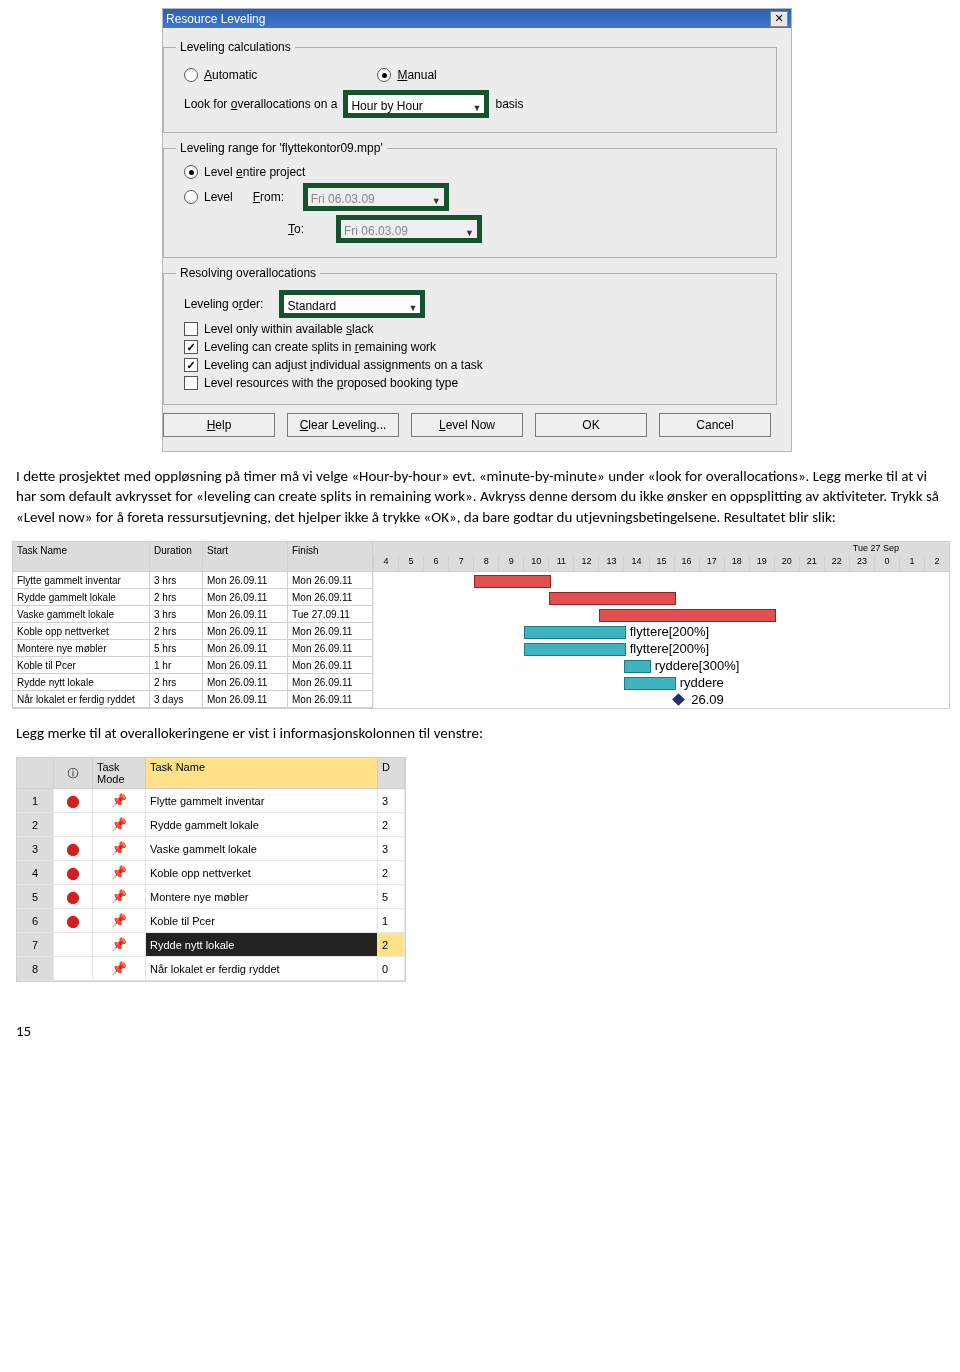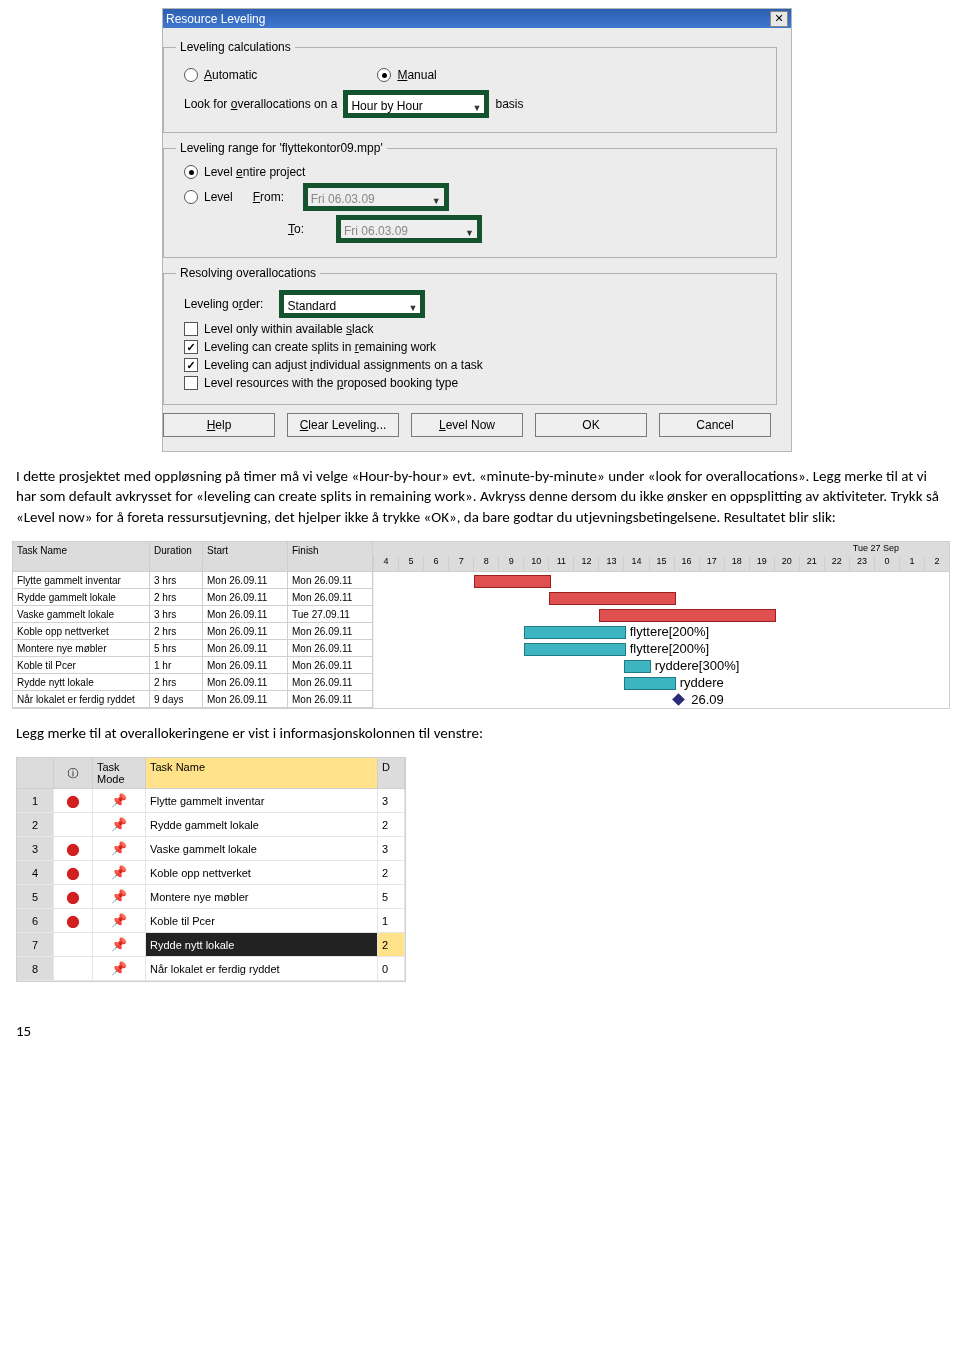--- a/index.html
+++ b/index.html
@@ -271,21 +271,21 @@
           <div class="col c-dur">2 hrs</div>
           <div class="col c-st">Mon 26.09.11</div>
           <div class="col c-fi">Mon 26.09.11</div>
           <div class="tl-cell">
             <div class="bar teal" style="left: 43.4783%; width: 8.69565%;"></div>
             <div class="labelR" style="left: 53.1739%;">ryddere</div>
           </div>
         </div>
         <div class="gantt-row">
           <div class="col c-name">Når lokalet er ferdig ryddet</div>
-          <div class="col c-dur">9 days</div>
+          <div class="col c-dur">3 days</div>
           <div class="col c-st">Mon 26.09.11</div>
           <div class="col c-fi">Mon 26.09.11</div>
           <div class="tl-cell">
             <div class="diamond" style="left: 52.1739%;"></div>
             <div class="labelR" style="left: 55.1739%;">26.09</div>
           </div>
         </div>
       </div>
   </div>
 

